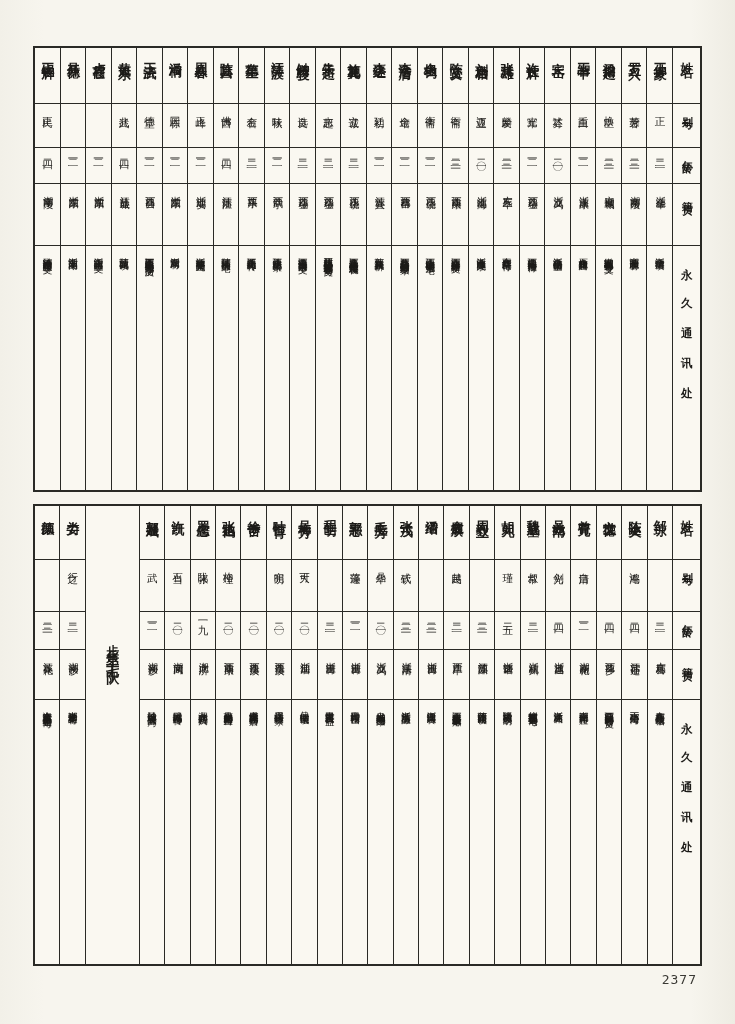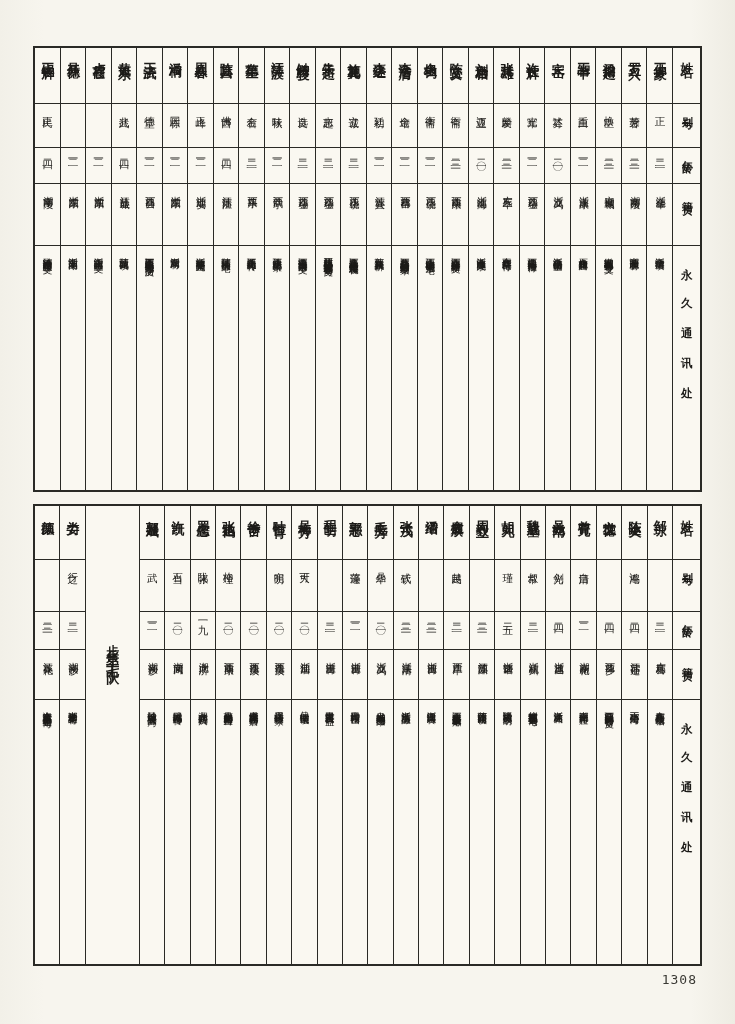--- a/index.html
+++ b/index.html
@@ -908,14 +908,14 @@
           <span class="vtxt">二三</span>
         </div>
         <div class="cell cell-origin">
           <span class="vtxt">江苏兴化</span>
         </div>
         <div class="cell cell-address">
           <span class="vtxt">上海东余杭路第二百十一巷三十四号</span>
         </div>
       </div>
     </div>
-  <div class="page-number">1308</div>
+  <div class="page-number">2377</div>
 </div>
 
 </body></html>

